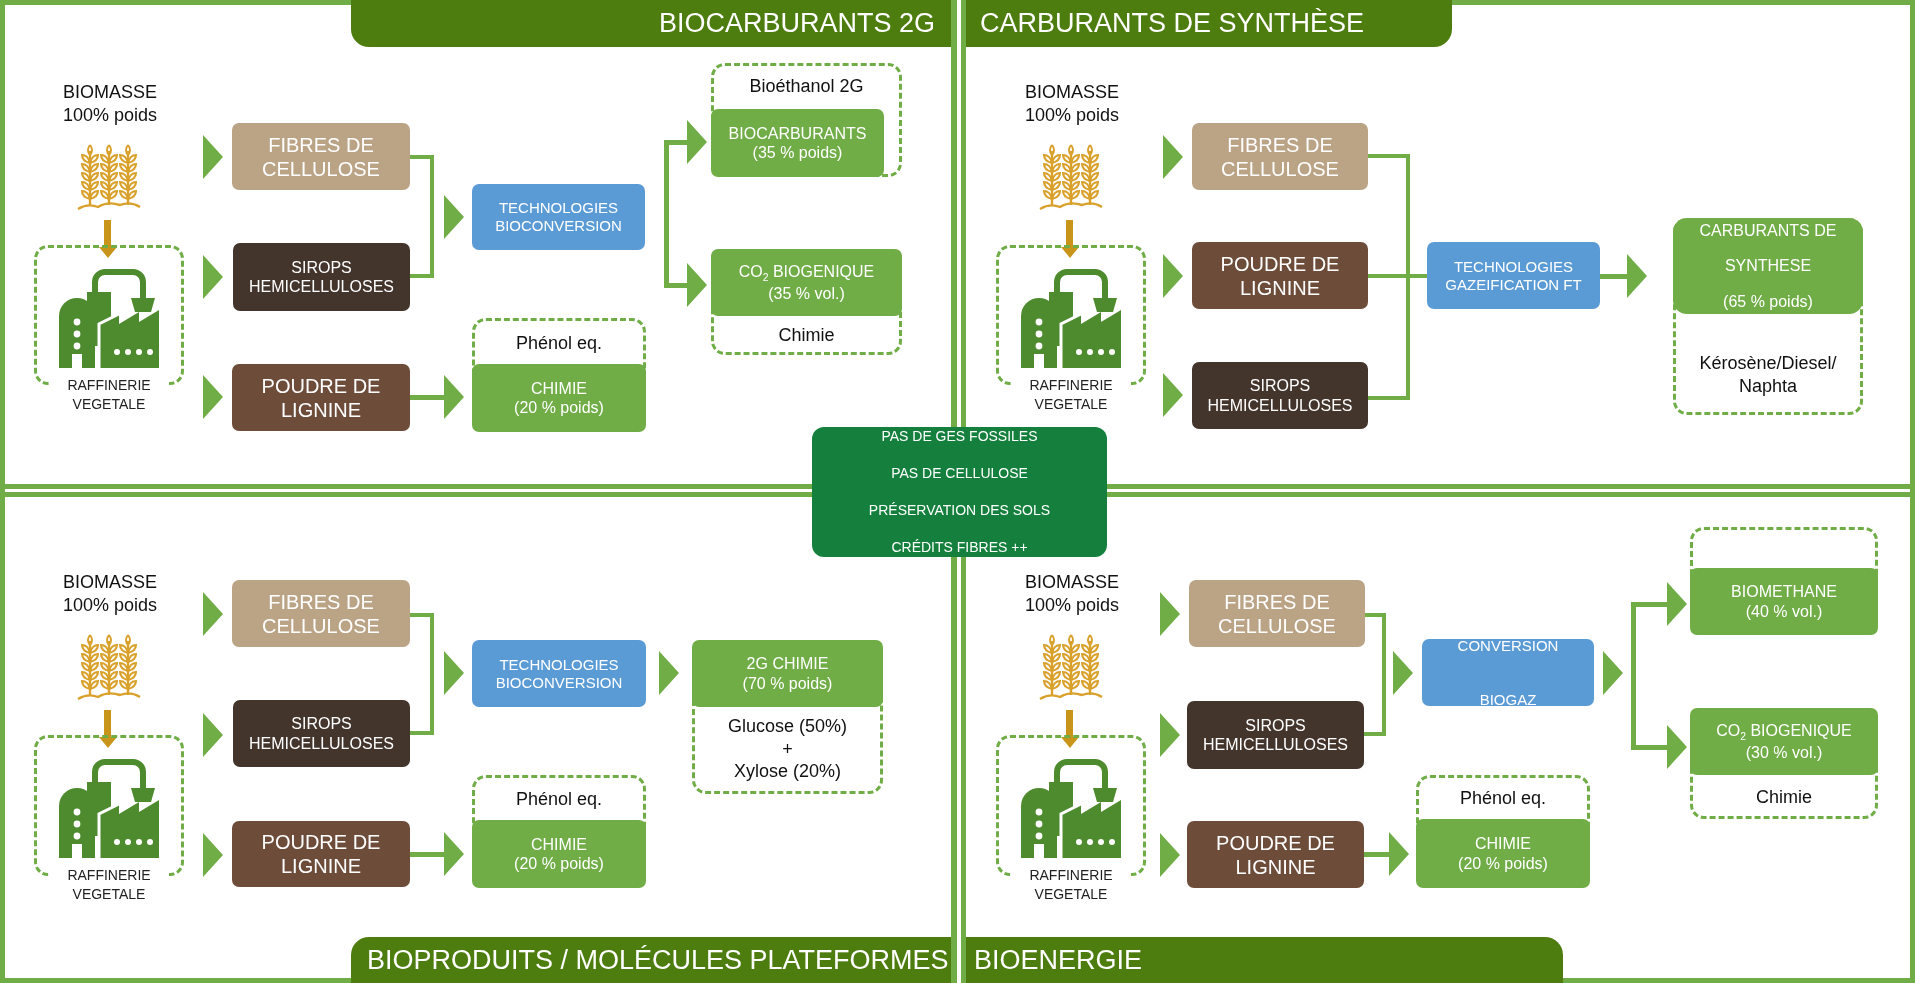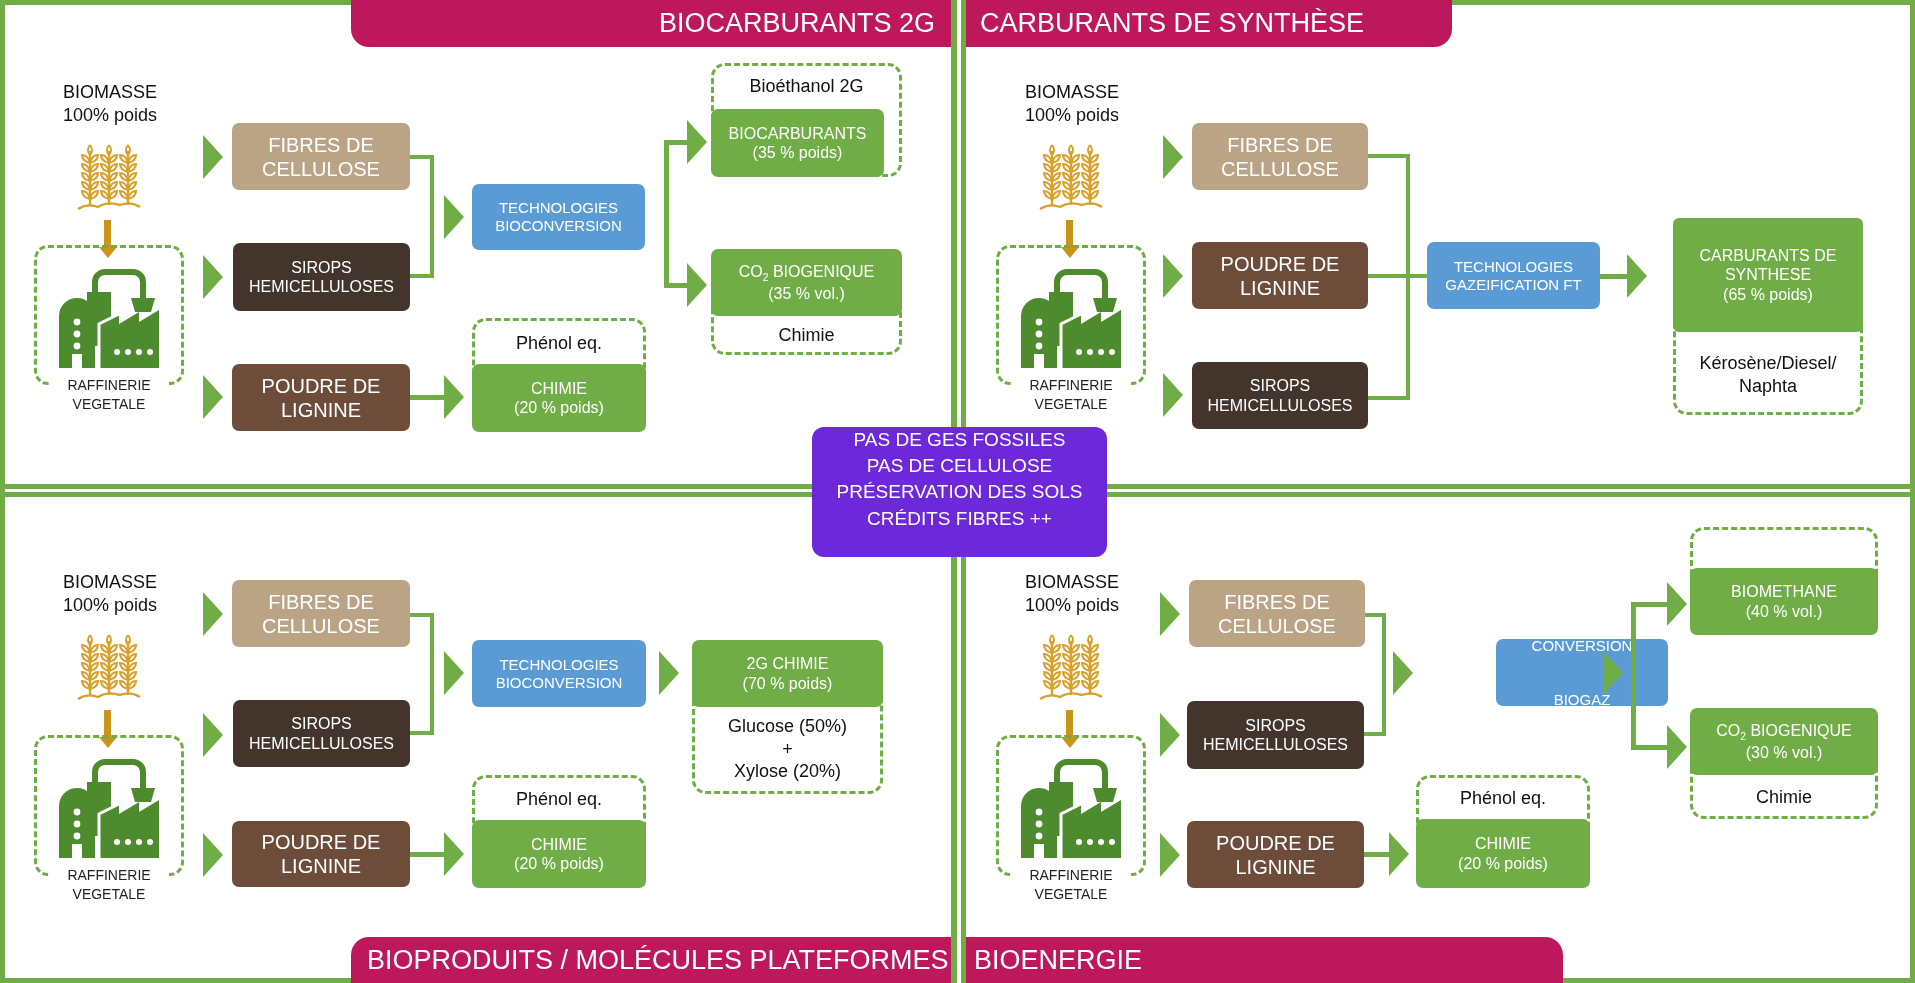--- a/index.html
+++ b/index.html
@@ -1,35 +1,35 @@
 <!DOCTYPE html>
 <html><head>
 <meta charset="utf-8">
 <style>
   html, body { margin:0; padding:0; }
   body { width:1915px; height:983px; position:relative; background:#ffffff; overflow:hidden;
          font-family:"Liberation Sans", sans-serif; }
   .abs { position:absolute; box-sizing:border-box; }
   .frame { border:5px solid #70AD47; }
   .gbar { background:#70AD47; }
-  .tab { background:#be185d; color:#ffffff; font-size:27px; display:flex; align-items:center; white-space:nowrap; }
+  .tab { background:#4d7c0f; color:#ffffff; font-size:27px; display:flex; align-items:center; white-space:nowrap; }
   .box { display:flex; align-items:center; justify-content:center; text-align:center; color:#ffffff;
          border-radius:7px; line-height:1.2; flex-direction:column; }
   .tan { background:#BBA386; font-size:20px; }
   .mid { background:#6D4C3A; font-size:20px; }
   .dark { background:#43342C; font-size:16px; }
   .blue { background:#5B9BD5; font-size:15px; }
   .green { background:#70AD47; font-size:16px; }
   .dash { border:3px dashed #70AD47; border-radius:14px; }
   .label-black { color:#111; font-size:18px; text-align:center; line-height:1.25; }
   .raff { color:#222; font-size:14px; text-align:center; line-height:1.35; }
   .arrow { width:0; height:0; border-top:22px solid transparent; border-bottom:22px solid transparent; border-left:20px solid #70AD47; }
   .line { background:#70AD47; }
-  .center { background:#6d28d9; color:#fff; font-size:19px; border-radius:12px; display:flex; flex-direction:column;
-            justify-content:flex-start; align-items:center; line-height:1.38; text-align:center; }
+  .center { background:#15803d; color:#fff; font-size:14px; border-radius:12px; display:flex; flex-direction:column;
+            justify-content:space-between; align-items:center; line-height:1.38; text-align:center; }
   sub { font-size:0.65em; }
 </style>
 </head>
 <body>
 
 <div class="abs frame" style="left:0;top:0;width:1915px;height:983px;"></div>
 <div class="abs gbar" style="left:951px;top:0;width:6px;height:983px;"></div>
 <div class="abs gbar" style="left:961px;top:0;width:5px;height:983px;"></div>
 <div class="abs gbar" style="left:0;top:484px;width:1915px;height:5px;"></div>
 <div class="abs gbar" style="left:0;top:492px;width:1915px;height:5px;"></div>
@@ -267,21 +267,21 @@
   <div class="abs line" style="left:1368px;top:274px;width:60px;height:4px;"></div>
 
   <div class="abs box blue" style="left:1427px;top:242px;width:173px;height:67px;">
     <div>TECHNOLOGIES</div>
       <div>GAZEIFICATION FT</div>
   </div>
   <div class="abs line" style="left:1600px;top:274px;width:28px;height:5px;"></div>
   <div class="abs arrow" style="left:1627px;top:254px;"></div>
 
   <div class="abs dash" style="left:1673px;top:218px;width:190px;height:197px;"></div>
-  <div class="abs box green" style="left:1673px;top:218px;width:190px;height:114px;border-radius:6px;">
+  <div class="abs box green" style="left:1673px;top:218px;width:190px;height:96px;border-radius:14px;gap:16px;">
     <div>CARBURANTS DE</div>
       <div>SYNTHESE</div>
       <div>(65 % poids)</div>
   </div>
   <div class="abs label-black" style="left:1673px;top:352px;width:190px;">
     <div>Kérosène/Diesel/</div>
       <div>Naphta</div>
   </div>
 </div>
 
@@ -485,21 +485,21 @@
   <div class="abs box mid" style="left:1187px;top:821px;width:177px;height:67px;">
     <div>POUDRE DE</div>
       <div>LIGNINE</div>
   </div>
 
   <div class="abs line" style="left:1365px;top:613px;width:21px;height:4px;"></div>
   <div class="abs line" style="left:1382px;top:613px;width:4px;height:123px;"></div>
   <div class="abs line" style="left:1364px;top:732px;width:22px;height:4px;"></div>
 
   <div class="abs arrow" style="left:1393px;top:651px;"></div>
-  <div class="abs box blue" style="left:1496px;top:639px;width:172px;height:67px;gap:36px;">
+  <div class="abs box blue" style="left:1422px;top:639px;width:172px;height:67px;gap:36px;">
     <div>CONVERSION</div>
       <div>BIOGAZ</div>
   </div>
   <div class="abs arrow" style="left:1603px;top:651px;"></div>
 
   <div class="abs line" style="left:1631px;top:602px;width:5px;height:148px;"></div>
   <div class="abs line" style="left:1631px;top:602px;width:38px;height:5px;"></div>
   <div class="abs line" style="left:1631px;top:745px;width:38px;height:5px;"></div>
   <div class="abs arrow" style="left:1667px;top:582px;"></div>
   <div class="abs arrow" style="left:1667px;top:725px;"></div>

